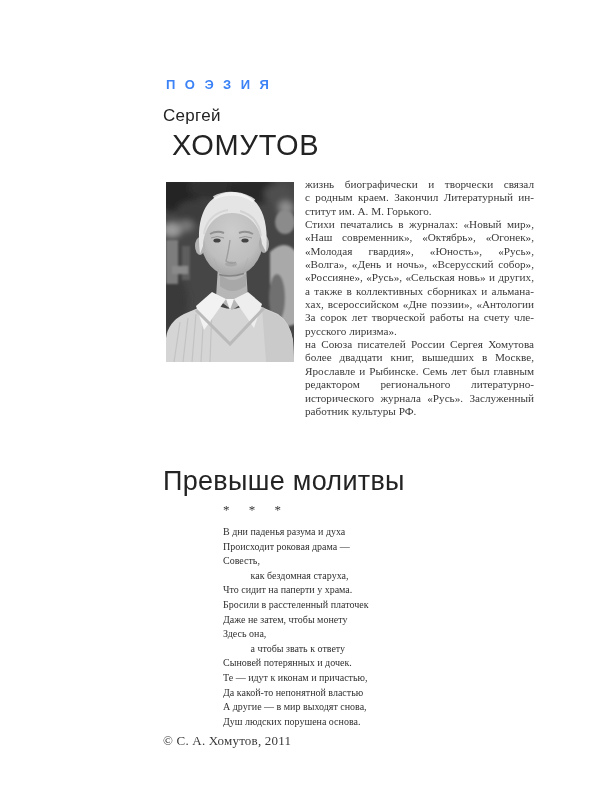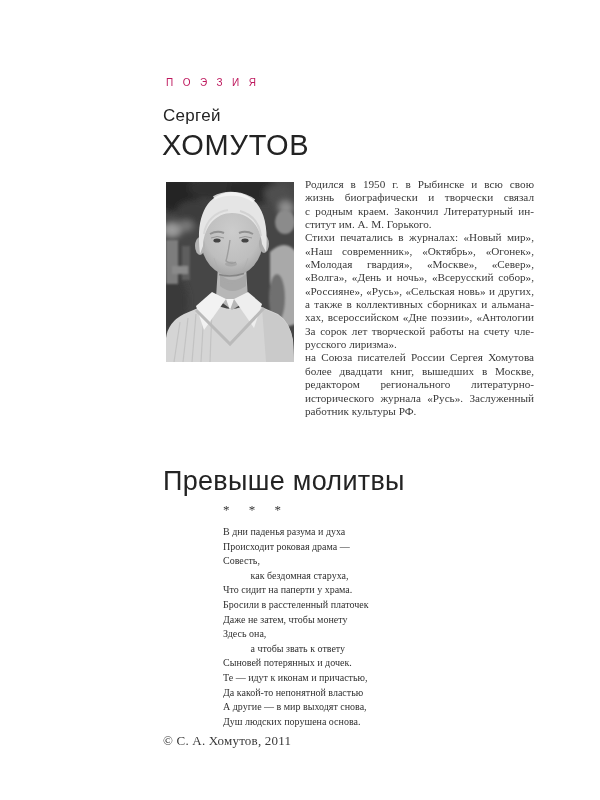--- a/index.html
+++ b/index.html
@@ -2,23 +2,23 @@
 <html><head>
 <meta charset="utf-8">
 <style>
   html,body{margin:0;padding:0;background:#ffffff;}
   .page{
     position:relative;width:600px;height:800px;background:#ffffff;overflow:hidden;
     font-family:"Liberation Serif","DejaVu Serif",serif;color:#2e2e2e;
   }
   .sans{font-family:"Liberation Sans","DejaVu Sans",sans-serif;}
 
-  .rubric{position:absolute;left:166px;top:77px;font-size:10px;letter-spacing:9.5px;color:#be185d;}
+  .rubric{position:absolute;left:166px;top:77px;font-size:13px;letter-spacing:9.5px;color:#3b82f6;font-weight:bold;}
   .author-first{position:absolute;left:163px;top:106px;font-size:17px;color:#232323;letter-spacing:.3px;}
-  .author-last{position:absolute;left:162px;top:129px;font-size:29px;color:#232323;letter-spacing:.8px;}
+  .author-last{position:absolute;left:172px;top:129px;font-size:29px;color:#232323;letter-spacing:.8px;}
 
   .photo{position:absolute;left:166px;top:182px;width:128px;height:180px;filter:grayscale(1) contrast(1.02);}
   .photo svg{display:block;}
 
   .bio{position:absolute;left:305px;top:178px;width:229px;font-size:11.2px;line-height:13.35px;color:#3a3a3a;}
   .bio-line{text-align:justify;text-align-last:justify;}
   .bio-line.p-end{text-align-last:left;}
 
   .section-title{position:absolute;left:163px;top:466px;margin:0;font-size:27px;font-weight:400;color:#232323;letter-spacing:.3px;}
 
@@ -115,50 +115,50 @@
       <ellipse cx="65" cy="82" rx="6" ry="2.4" fill="#a29890" opacity="0.55"></ellipse>
       <path d="M53,92.5 Q65,96 78,91.5" stroke="#8f8379" stroke-width="1.6" fill="none"></path>
       <path d="M56,99 Q66,103 75,98" stroke="#b0a79d" stroke-width="1.2" fill="none" opacity="0.6"></path>
       <path d="M48,76 Q50,84 54,89" stroke="#b2a9a0" stroke-width="1" fill="none" opacity="0.5"></path>
       <path d="M82,76 Q80,84 76,89" stroke="#b2a9a0" stroke-width="1" fill="none" opacity="0.5"></path>
     </svg>
   </div>
 
   <div class="bio">
 
-      <div class="bio-line">Родился в 1950 г. в Рыбинске и всю свою</div>
 
       <div class="bio-line">жизнь биографически и творчески связал</div>
 
       <div class="bio-line">с родным краем. Закончил Литературный ин-</div>
 
       <div class="bio-line p-end">ститут им. А. М. Горького.</div>
 
       <div class="bio-line">Стихи печатались в журналах: «Новый мир»,</div>
 
       <div class="bio-line">«Наш современник», «Октябрь», «Огонек»,</div>
 
-      <div class="bio-line">«Молодая гвардия», «Москве», «Север»,</div>
+      <div class="bio-line">«Молодая гвардия», «Юность», «Русь»,</div>
 
       <div class="bio-line">«Волга», «День и ночь», «Всерусский собор»,</div>
 
       <div class="bio-line">«Россияне», «Русь», «Сельская новь» и других,</div>
 
       <div class="bio-line">а также в коллективных сборниках и альмана-</div>
 
       <div class="bio-line">хах, всероссийском «Дне поэзии», «Антологии</div>
 
       <div class="bio-line">За сорок лет творческой работы на счету чле-</div>
 
       <div class="bio-line p-end">русского лиризма».</div>
 
       <div class="bio-line">на Союза писателей России Сергея Хомутова</div>
 
       <div class="bio-line">более двадцати книг, вышедших в Москве,</div>
 
+      <div class="bio-line">Ярославле и Рыбинске. Семь лет был главным</div>
 
       <div class="bio-line">редактором регионального литературно-</div>
 
       <div class="bio-line">исторического журнала «Русь». Заслуженный</div>
 
       <div class="bio-line p-end">работник культуры РФ.</div>
     </div>
 
   <h1 class="section-title sans">Превыше молитвы</h1>
 

